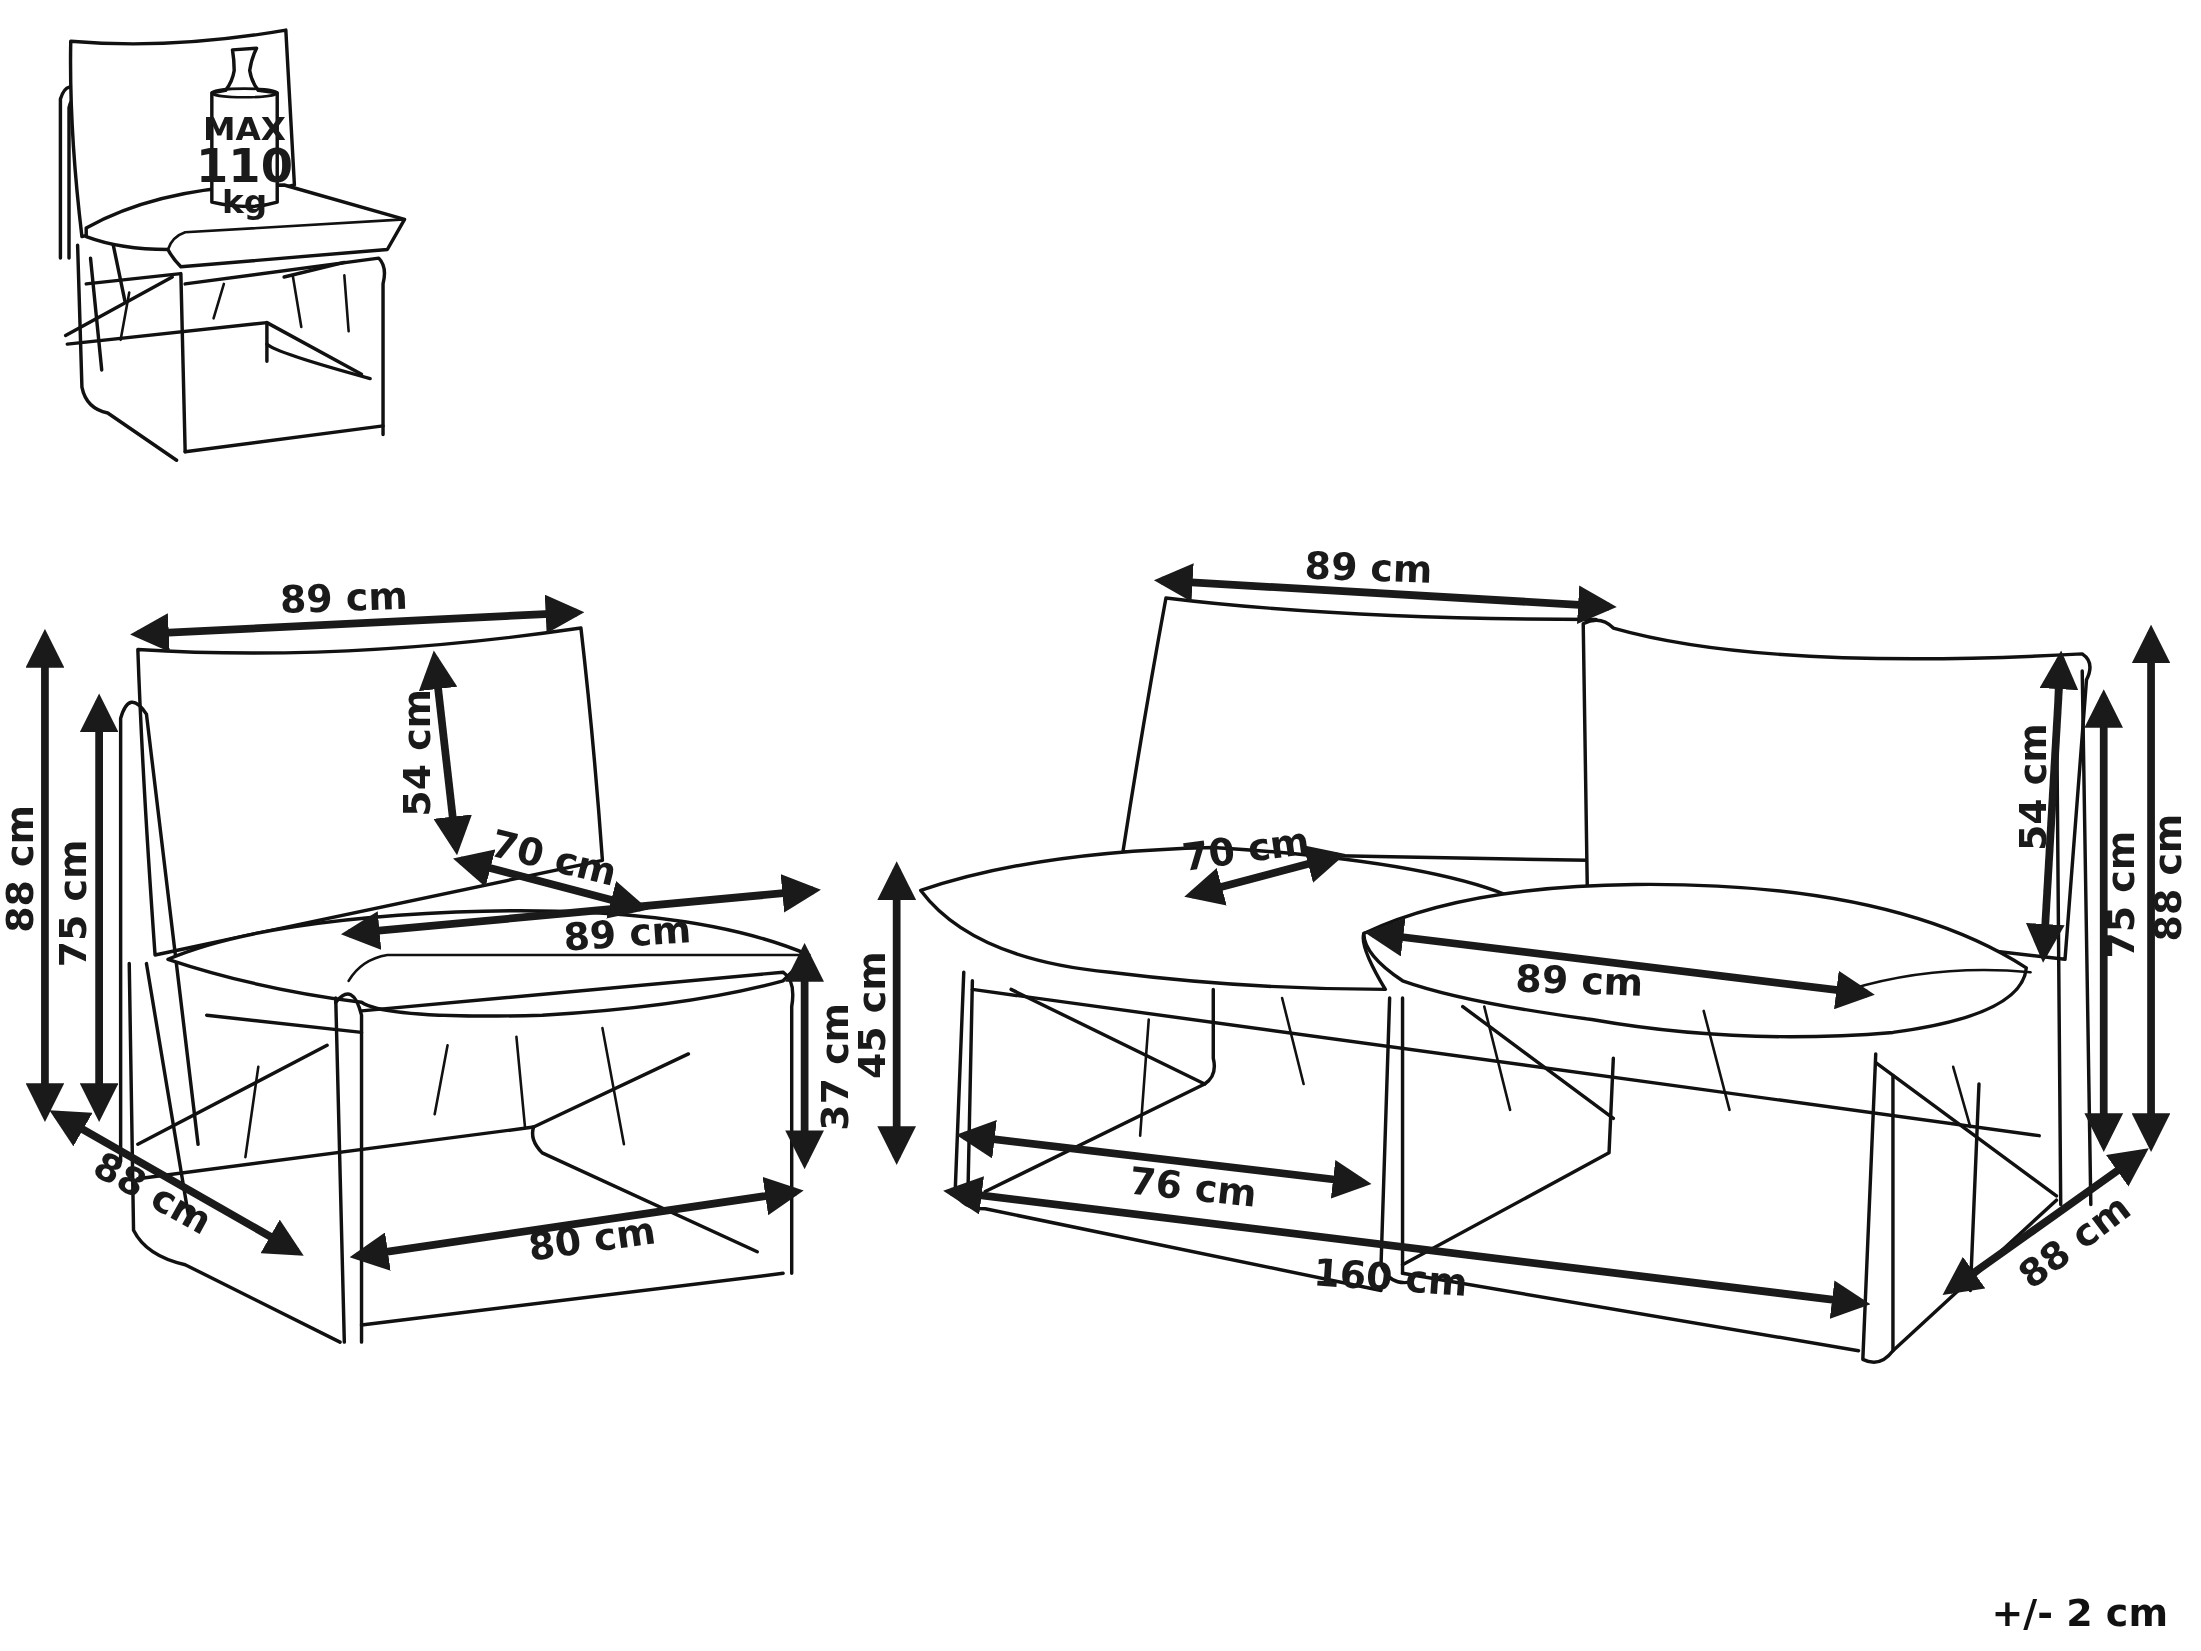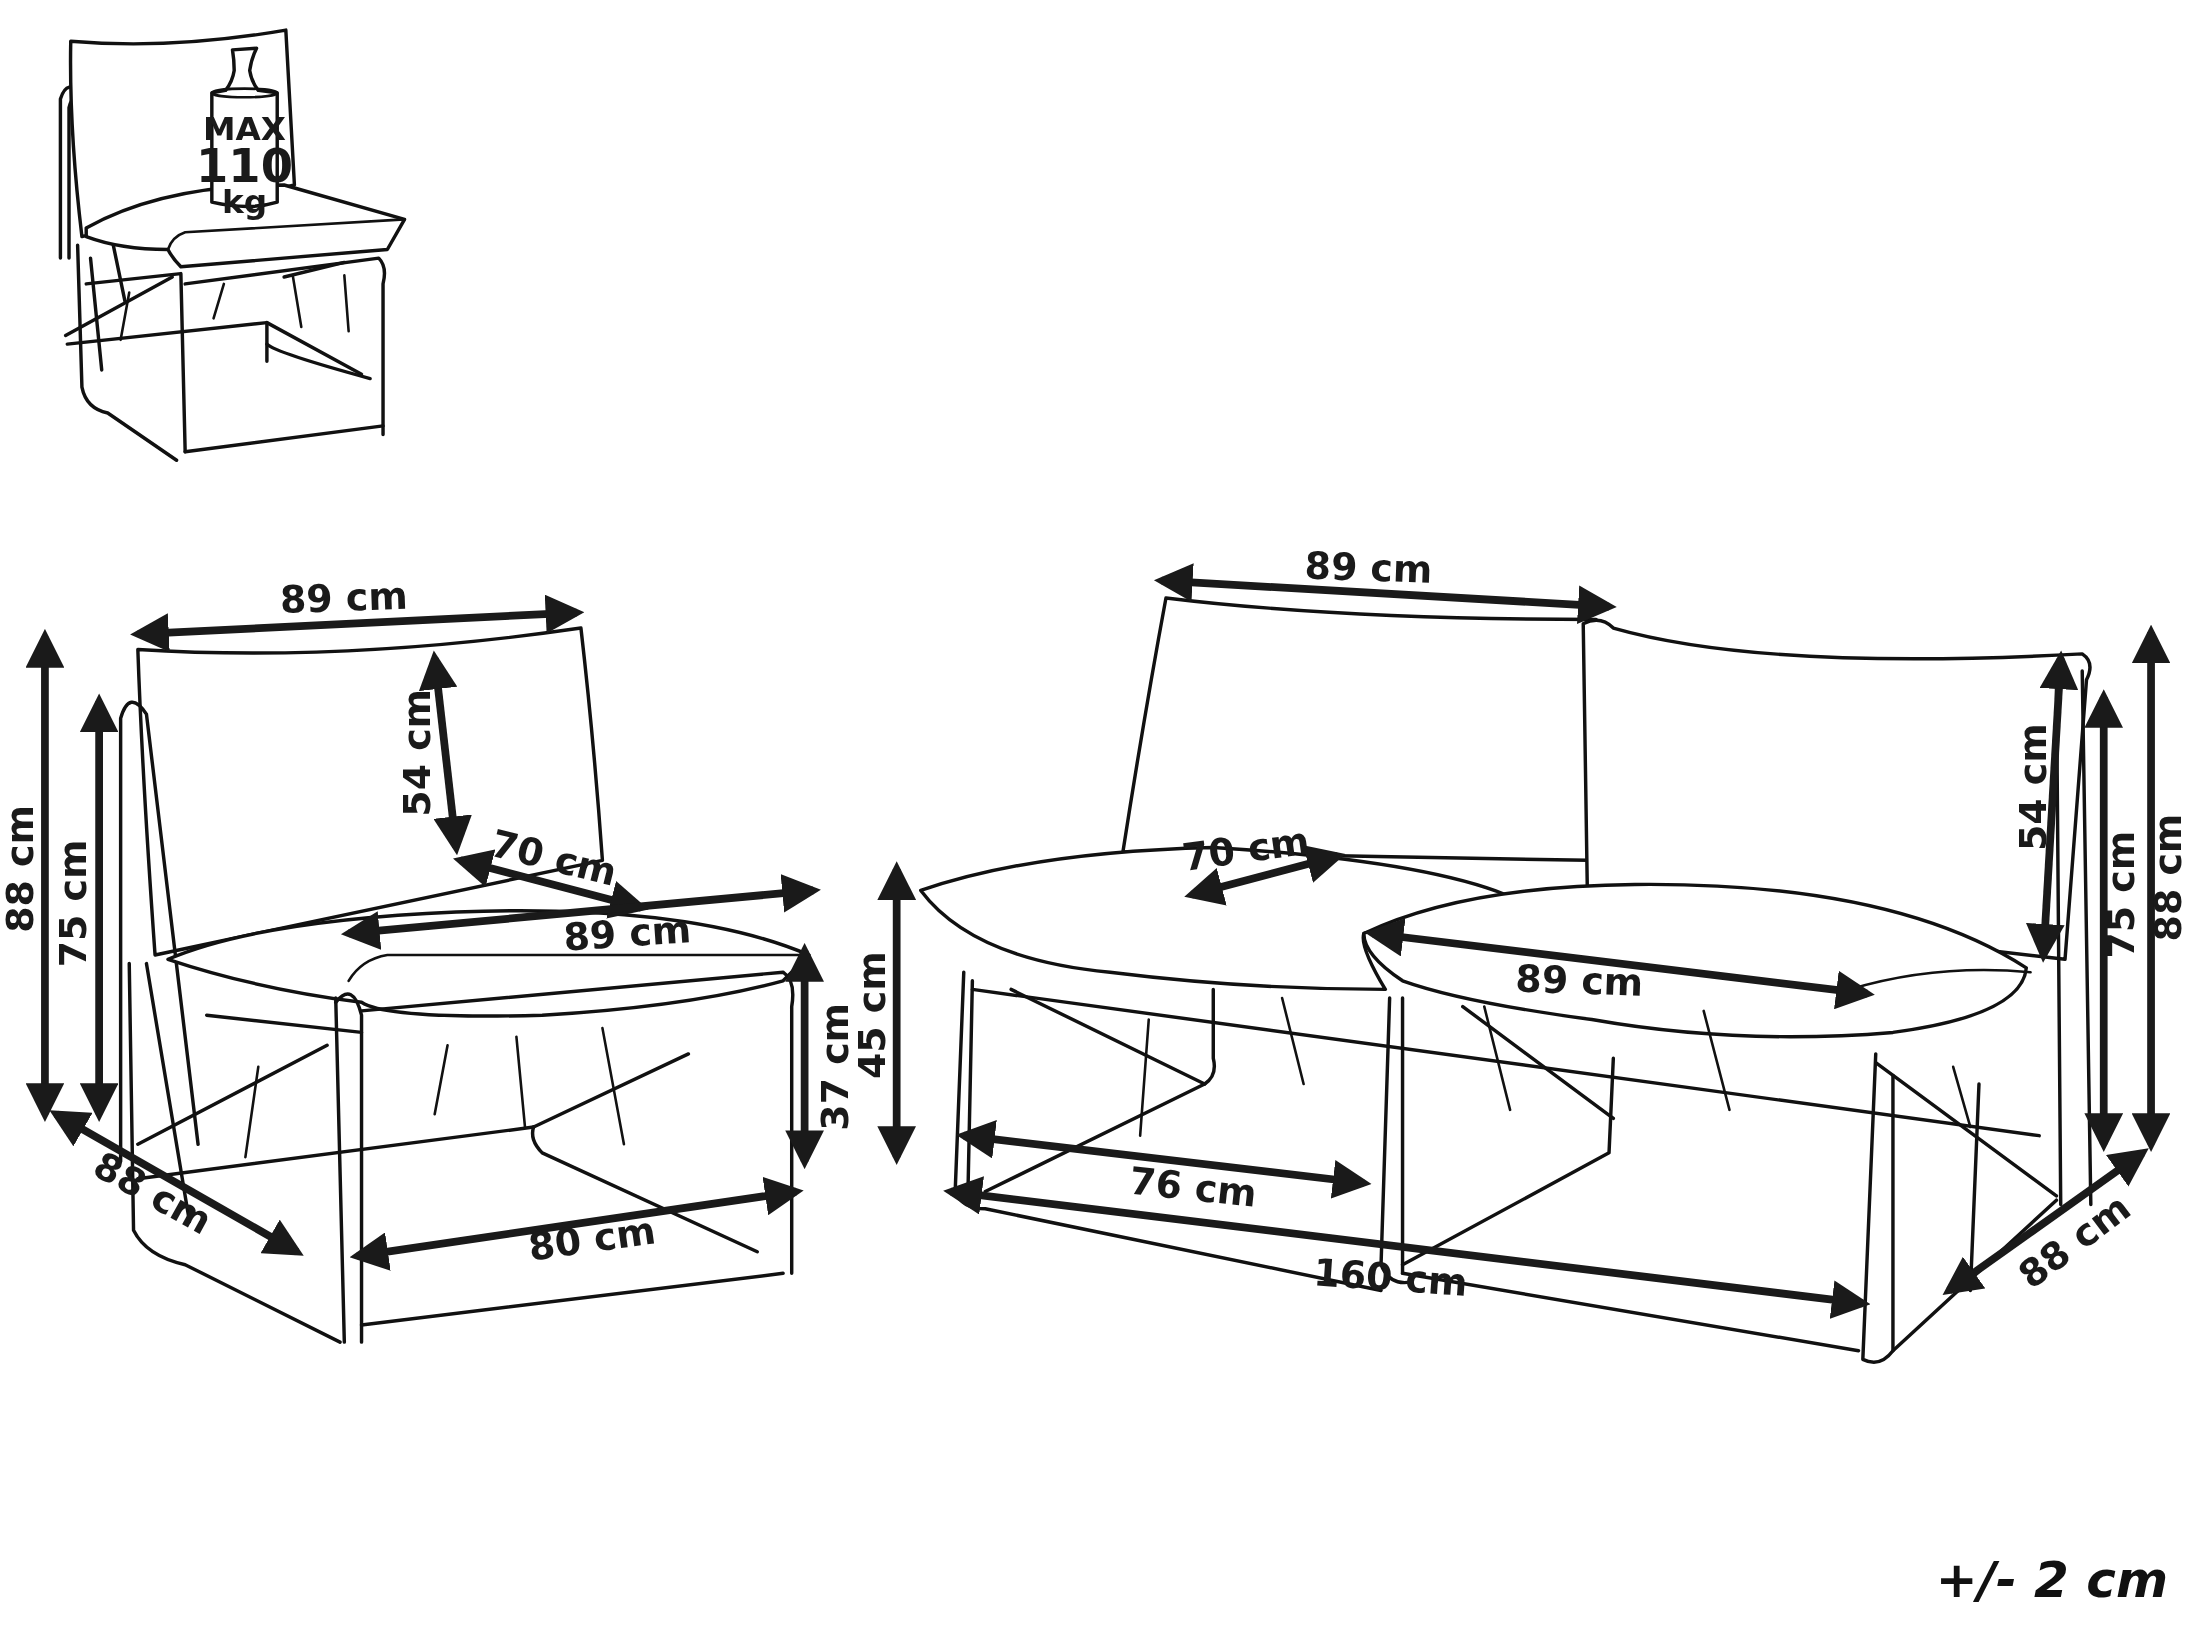--- a/index.html
+++ b/index.html
@@ -4,21 +4,21 @@
 <style>
   html, body { margin:0; padding:0; background:#ffffff; }
   body { width:2202px; height:1651px; overflow:hidden; position:relative; font-family:"DejaVu Sans", sans-serif; }
   svg { position:absolute; left:0; top:0; }
   .ln { fill:none; stroke:#111; stroke-width:4; stroke-linecap:round; stroke-linejoin:round; }
   .thin { fill:none; stroke:#111; stroke-width:3; stroke-linecap:round; stroke-linejoin:round; }
   .fillw { fill:#fff; stroke:#111; stroke-width:4; stroke-linejoin:round; }
   .arrow { stroke:#1a1a1a; stroke-width:9; fill:none; }
   .lbl { font-family:"DejaVu Sans", sans-serif; font-weight:bold; fill:#1a1a1a; font-size:44px; }
   .mid { font-size:38px; }
-  .tol { position:absolute; right:34px; bottom:42px; font-family:"DejaVu Sans", sans-serif; font-weight:bold; font-size:50px; color:#111;font-style:italic; }
+  .tol { position:absolute; right:34px; bottom:16px; font-family:"DejaVu Sans", sans-serif; font-weight:bold; font-size:38px; color:#111; }
 </style>
 </head>
 <body>
 
 <svg width="2202" height="1651" viewBox="0 0 2559 1919">
   <defs>
     <marker id="ah" viewBox="0 0 10 10" refX="8" refY="5" markerWidth="5" markerHeight="5" orient="auto-start-reverse">
       <path d="M0,0 L10,5 L0,10 z" fill="#1a1a1a"></path>
     </marker>
   </defs>

